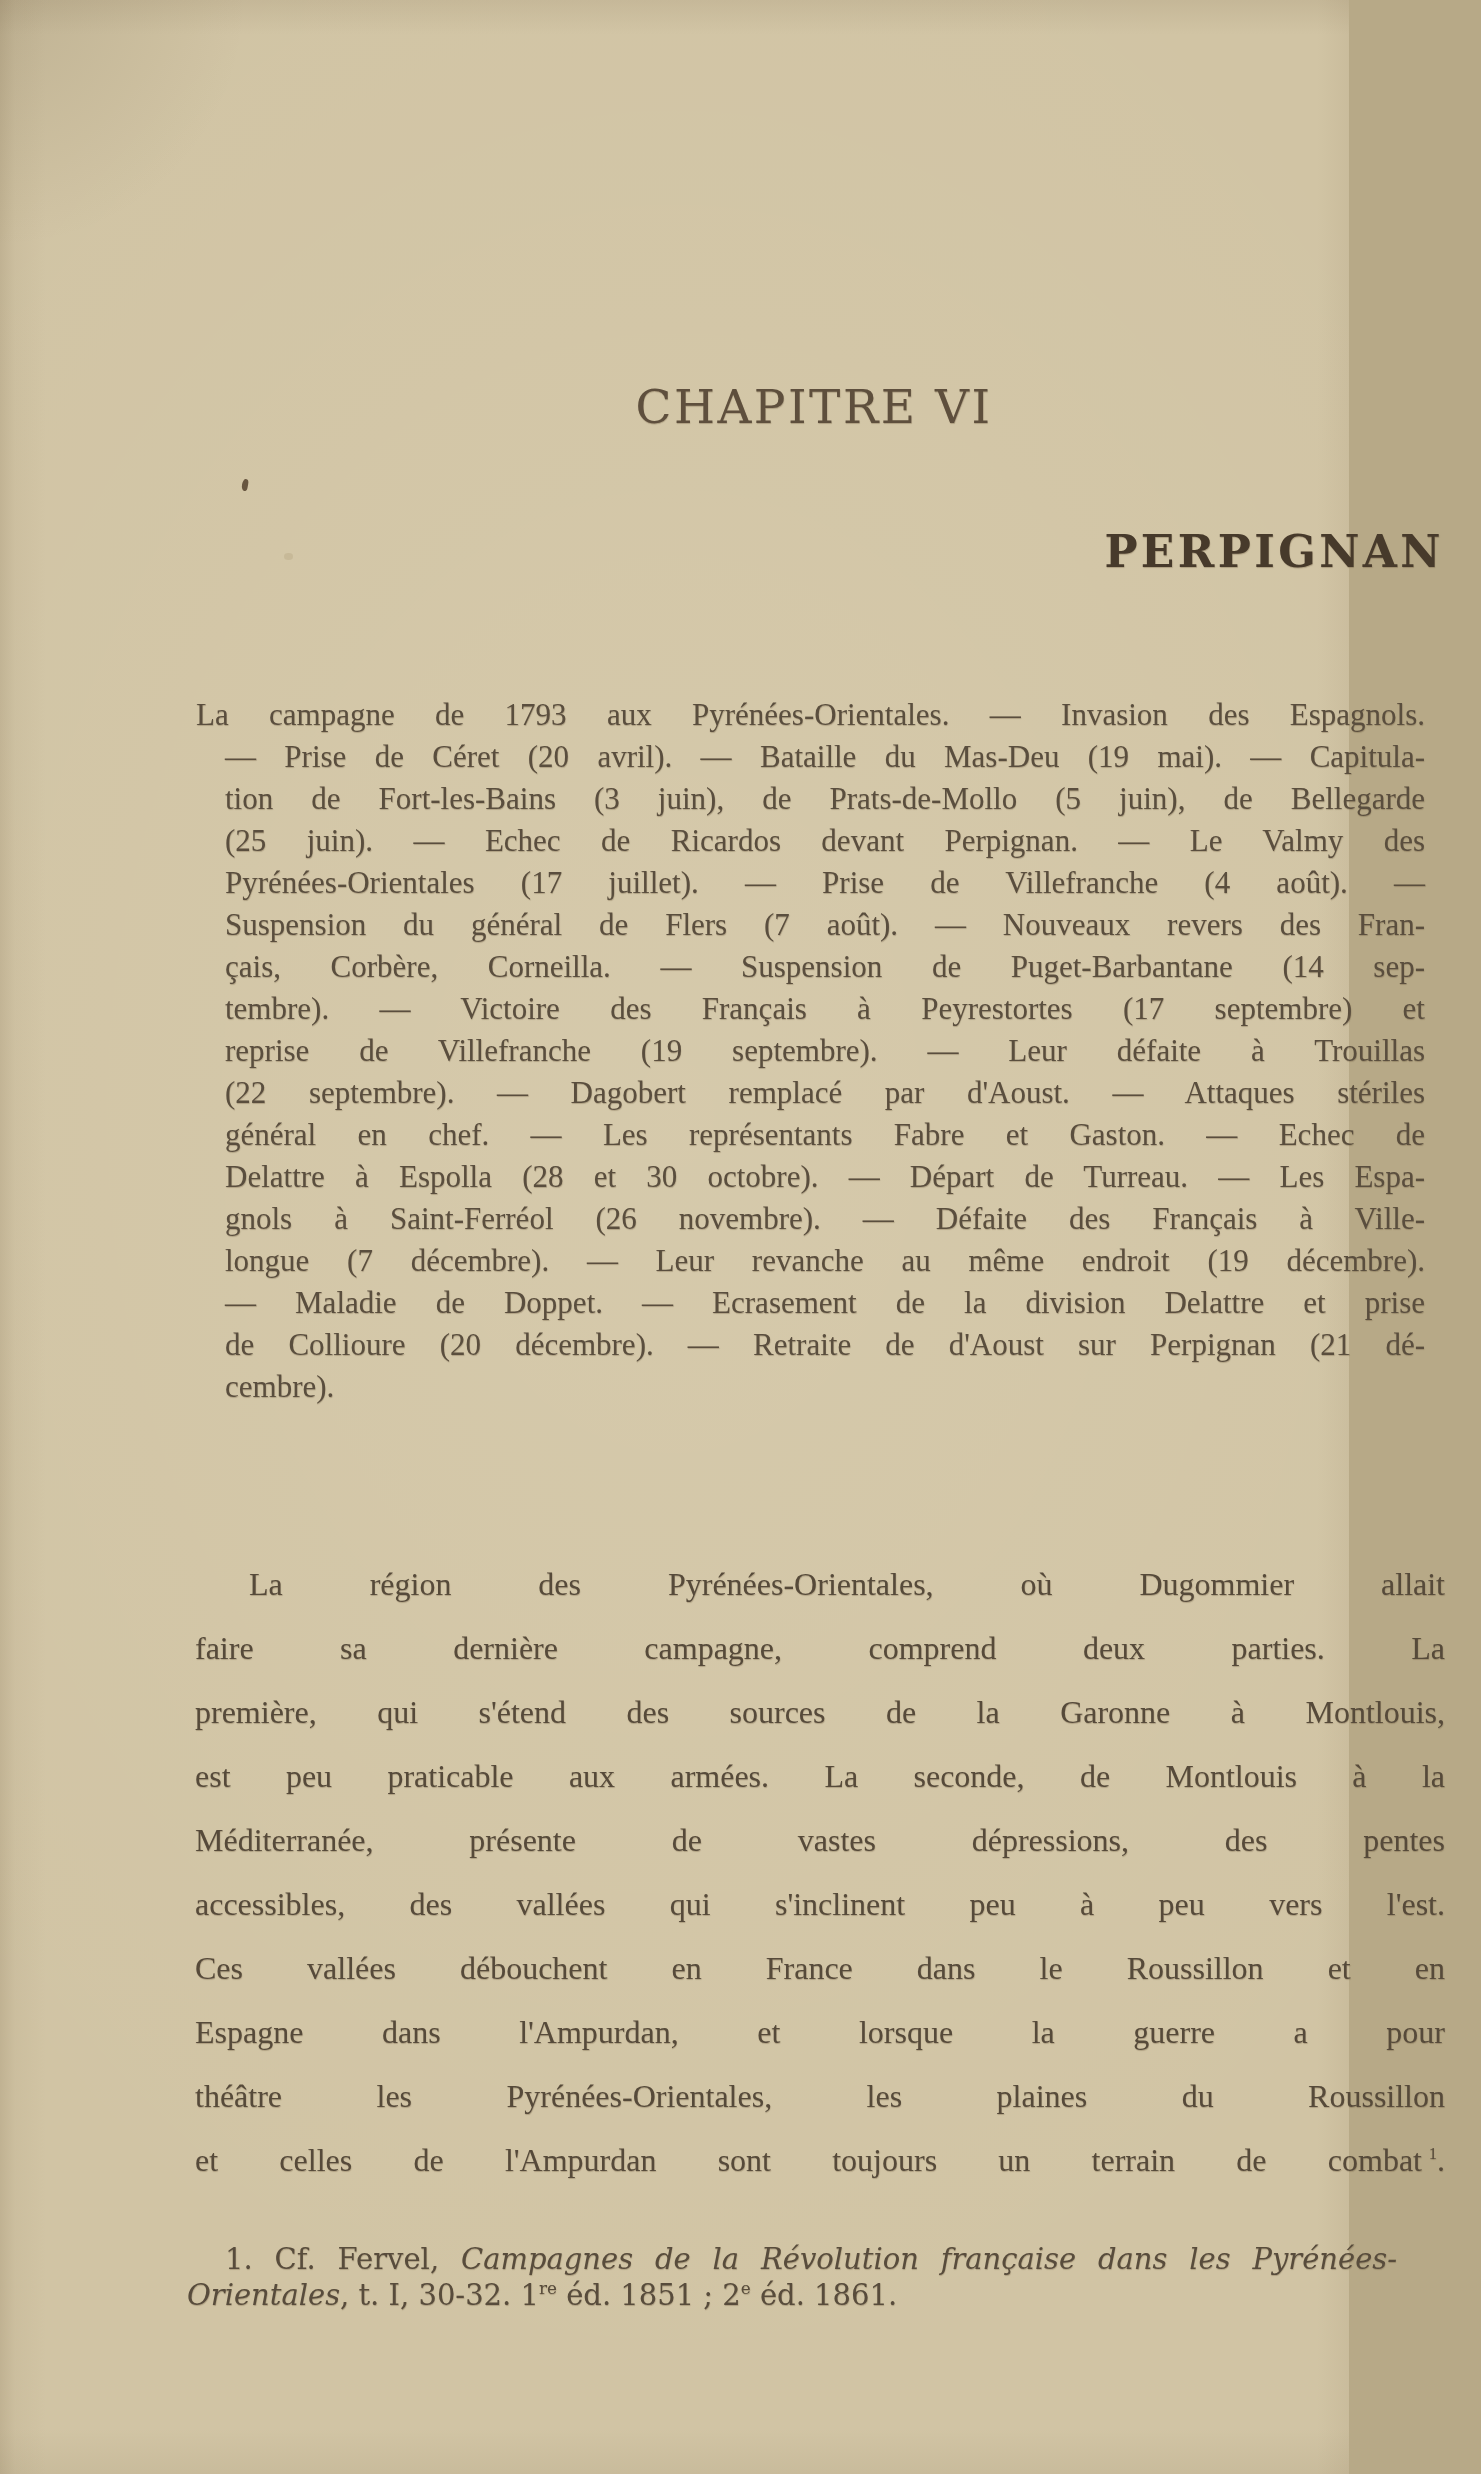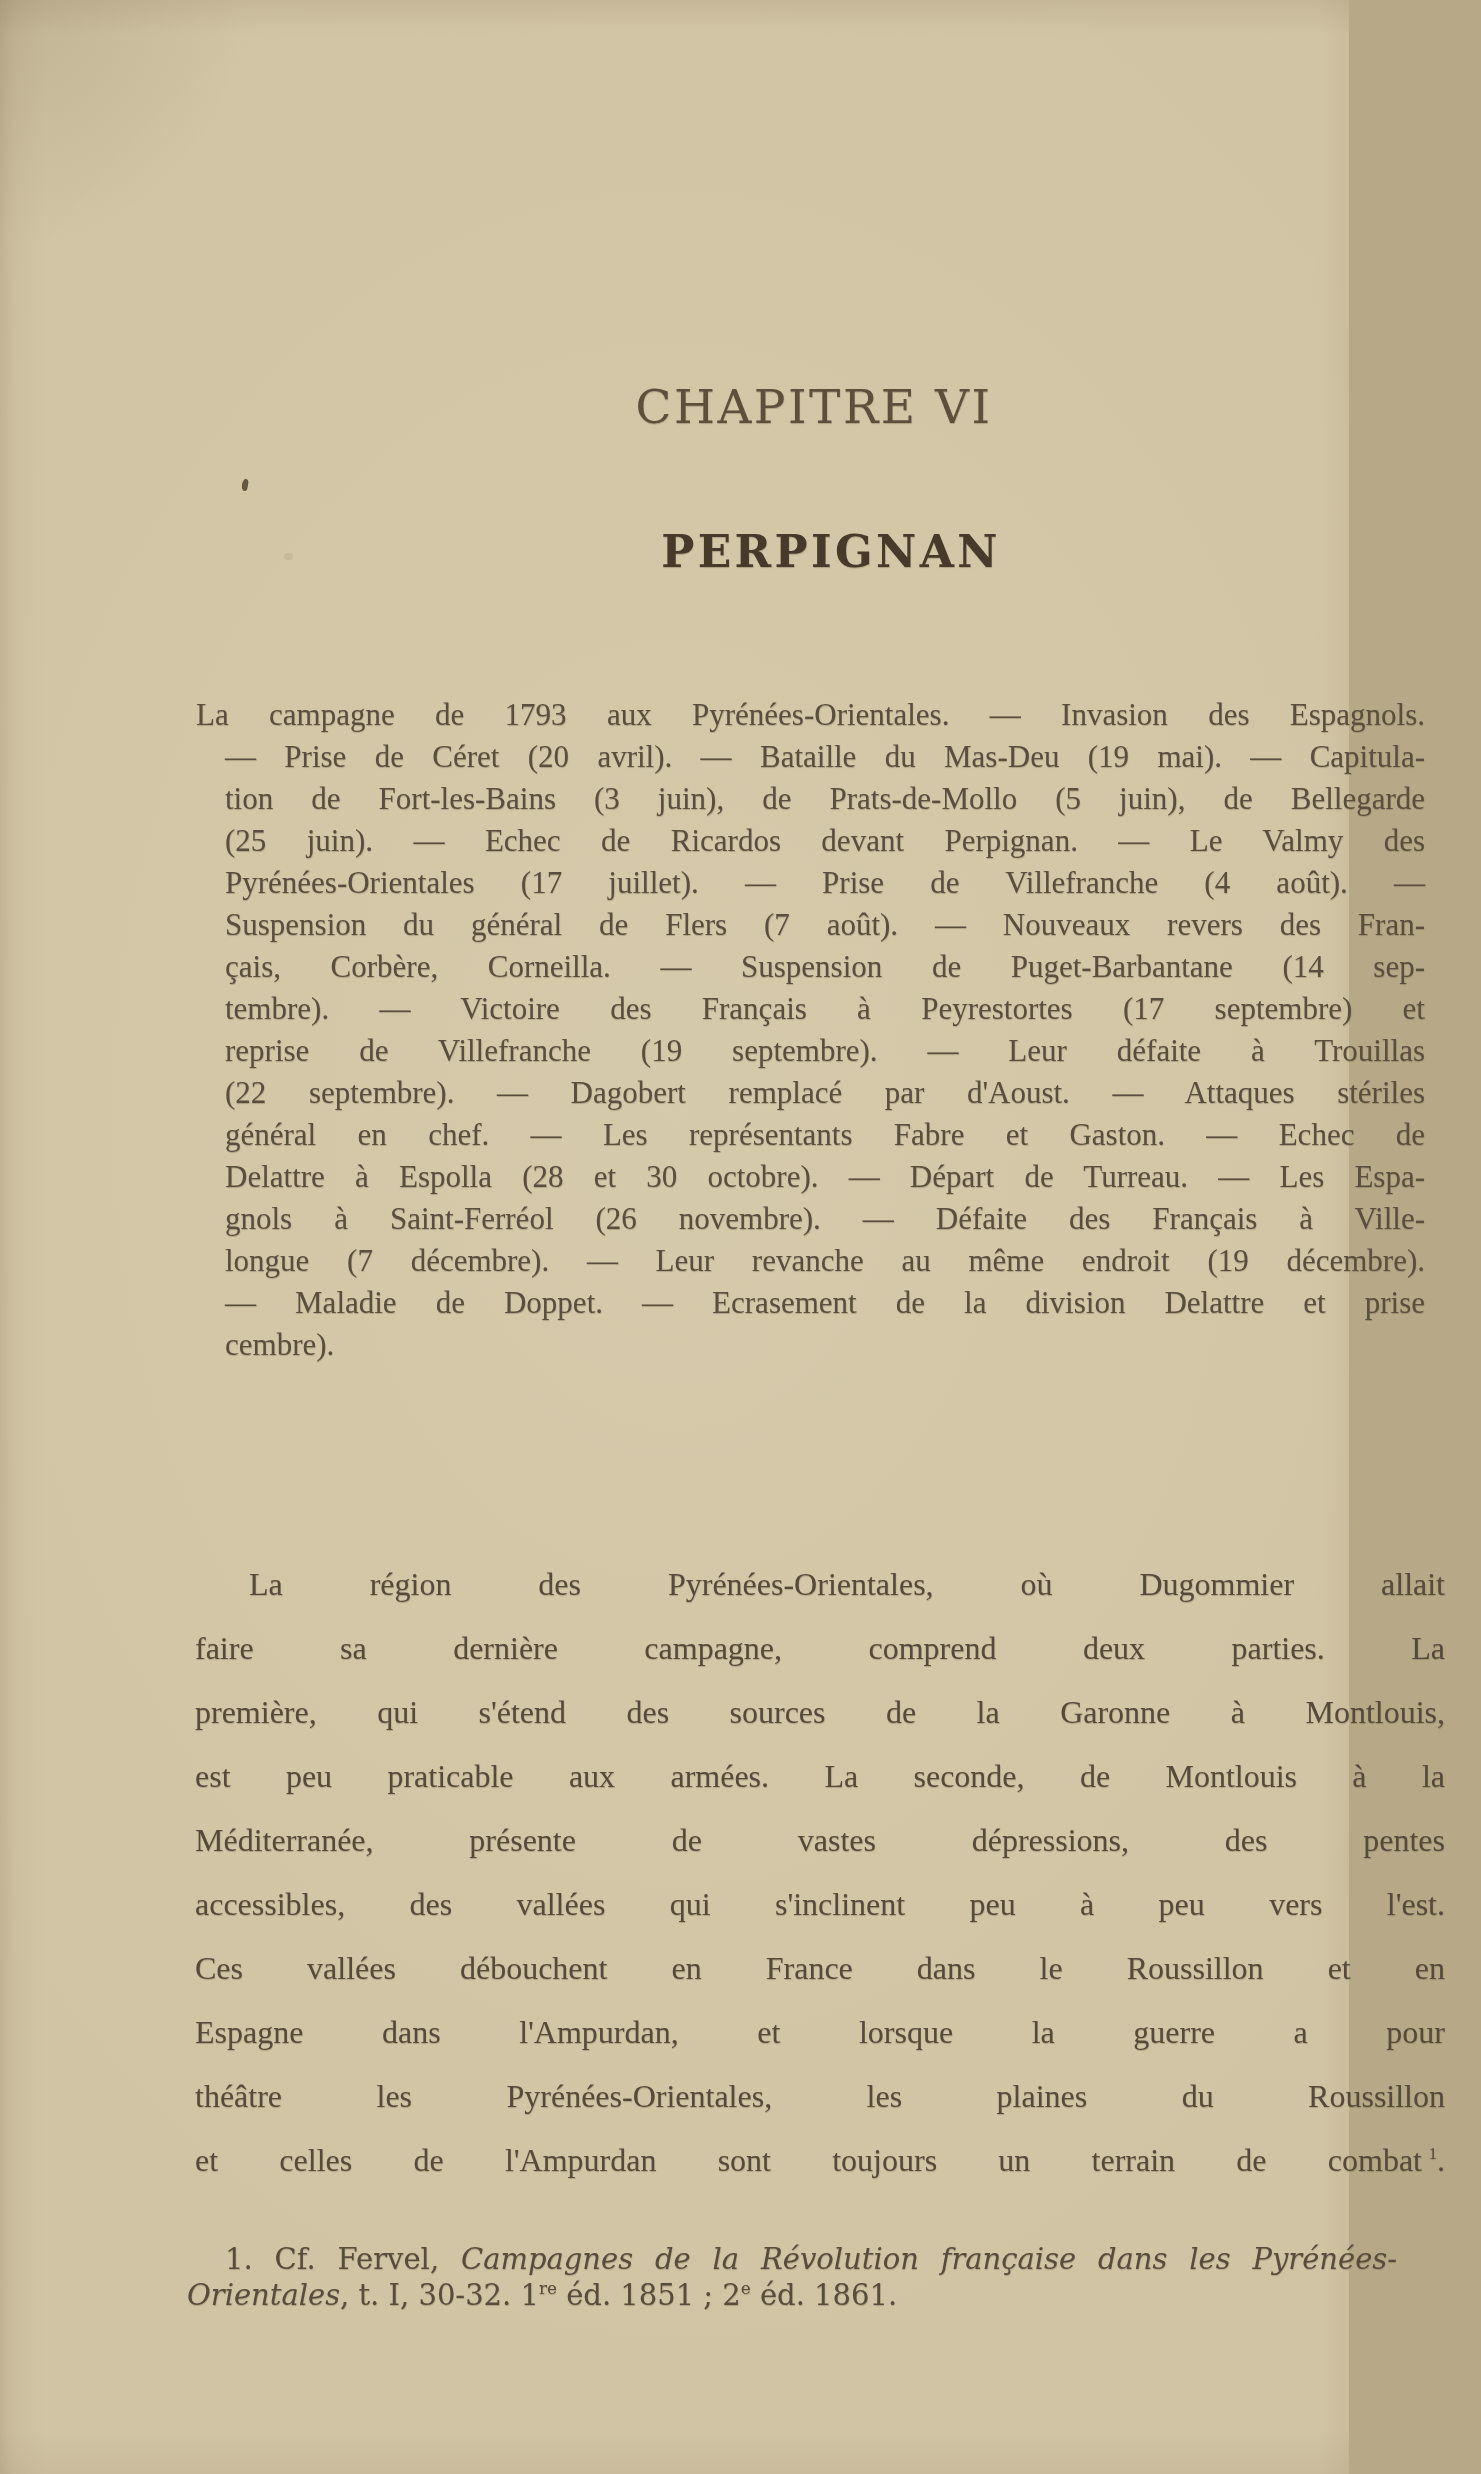--- a/index.html
+++ b/index.html
@@ -26,22 +26,22 @@
       linear-gradient(270deg, rgba(115,95,65,0.08) 0px, rgba(0,0,0,0) 32px),
       var(--paper);
     text-shadow:0.4px 0.5px 0.8px rgba(92,72,48,0.30);
   }
   .chapter-heading{
     position:absolute;top:380px;left:189px;width:1250px;
     text-align:center;font-size:47px;line-height:54px;
     font-weight:400;letter-spacing:2.5px;color:var(--ink-heading);
   }
   .section-heading{
-    position:absolute;top:527px;left:206px;width:1250px;
-    text-align:center;font-size:44px;line-height:50px;
+    position:absolute;top:527px;left:194px;width:1250px;
+    text-align:right;font-size:44px;line-height:50px;
     font-weight:700;letter-spacing:3.4px;color:var(--ink-section);
   }
   .summary-block{
     position:absolute;top:694px;left:196px;width:1229px;
     font-size:31px;line-height:42px;color:#5a4e3e;
   }
   .summary-block .tline{padding-left:29px;font-family:Liberation Serif, serif;}
   .summary-block .tline:first-child{padding-left:0;}
   .body-block{
     position:absolute;top:1552px;left:195px;width:1250px;
@@ -89,20 +89,21 @@
       <div class="tline jfull">Suspension du général de Flers (7 août). — Nouveaux revers des Fran-</div>
       <div class="tline jfull">çais, Corbère, Corneilla. — Suspension de Puget-Barbantane (14 sep-</div>
       <div class="tline jfull">tembre). — Victoire des Français à Peyrestortes (17 septembre) et</div>
       <div class="tline jfull">reprise de Villefranche (19 septembre). — Leur défaite à Trouillas</div>
       <div class="tline jfull">(22 septembre). — Dagobert remplacé par d'Aoust. — Attaques stériles</div>
       <div class="tline jfull">général en chef. — Les représentants Fabre et Gaston. — Echec de</div>
       <div class="tline jfull">Delattre à Espolla (28 et 30 octobre). — Départ de Turreau. — Les Espa-</div>
       <div class="tline jfull">gnols à Saint-Ferréol (26 novembre). — Défaite des Français à Ville-</div>
       <div class="tline jfull">longue (7 décembre). — Leur revanche au même endroit (19 décembre).</div>
       <div class="tline jfull">— Maladie de Doppet. — Ecrasement de la division Delattre et prise</div>
+      <div class="tline jfull">de Collioure (20 décembre). — Retraite de d'Aoust sur Perpignan (21 dé-</div>
       <div class="tline">cembre).</div>
     </div>
 
   <div class="body-block">
     <div data-bind-lines="body.lines">
         <div class="tline jfull">La région des Pyrénées-Orientales, où Dugommier allait</div>
         <div class="tline jfull">faire sa dernière campagne, comprend deux parties. La</div>
         <div class="tline jfull">première, qui s'étend des sources de la Garonne à Montlouis,</div>
         <div class="tline jfull">est peu praticable aux armées. La seconde, de Montlouis à la</div>
         <div class="tline jfull">Méditerranée, présente de vastes dépressions, des pentes</div>

